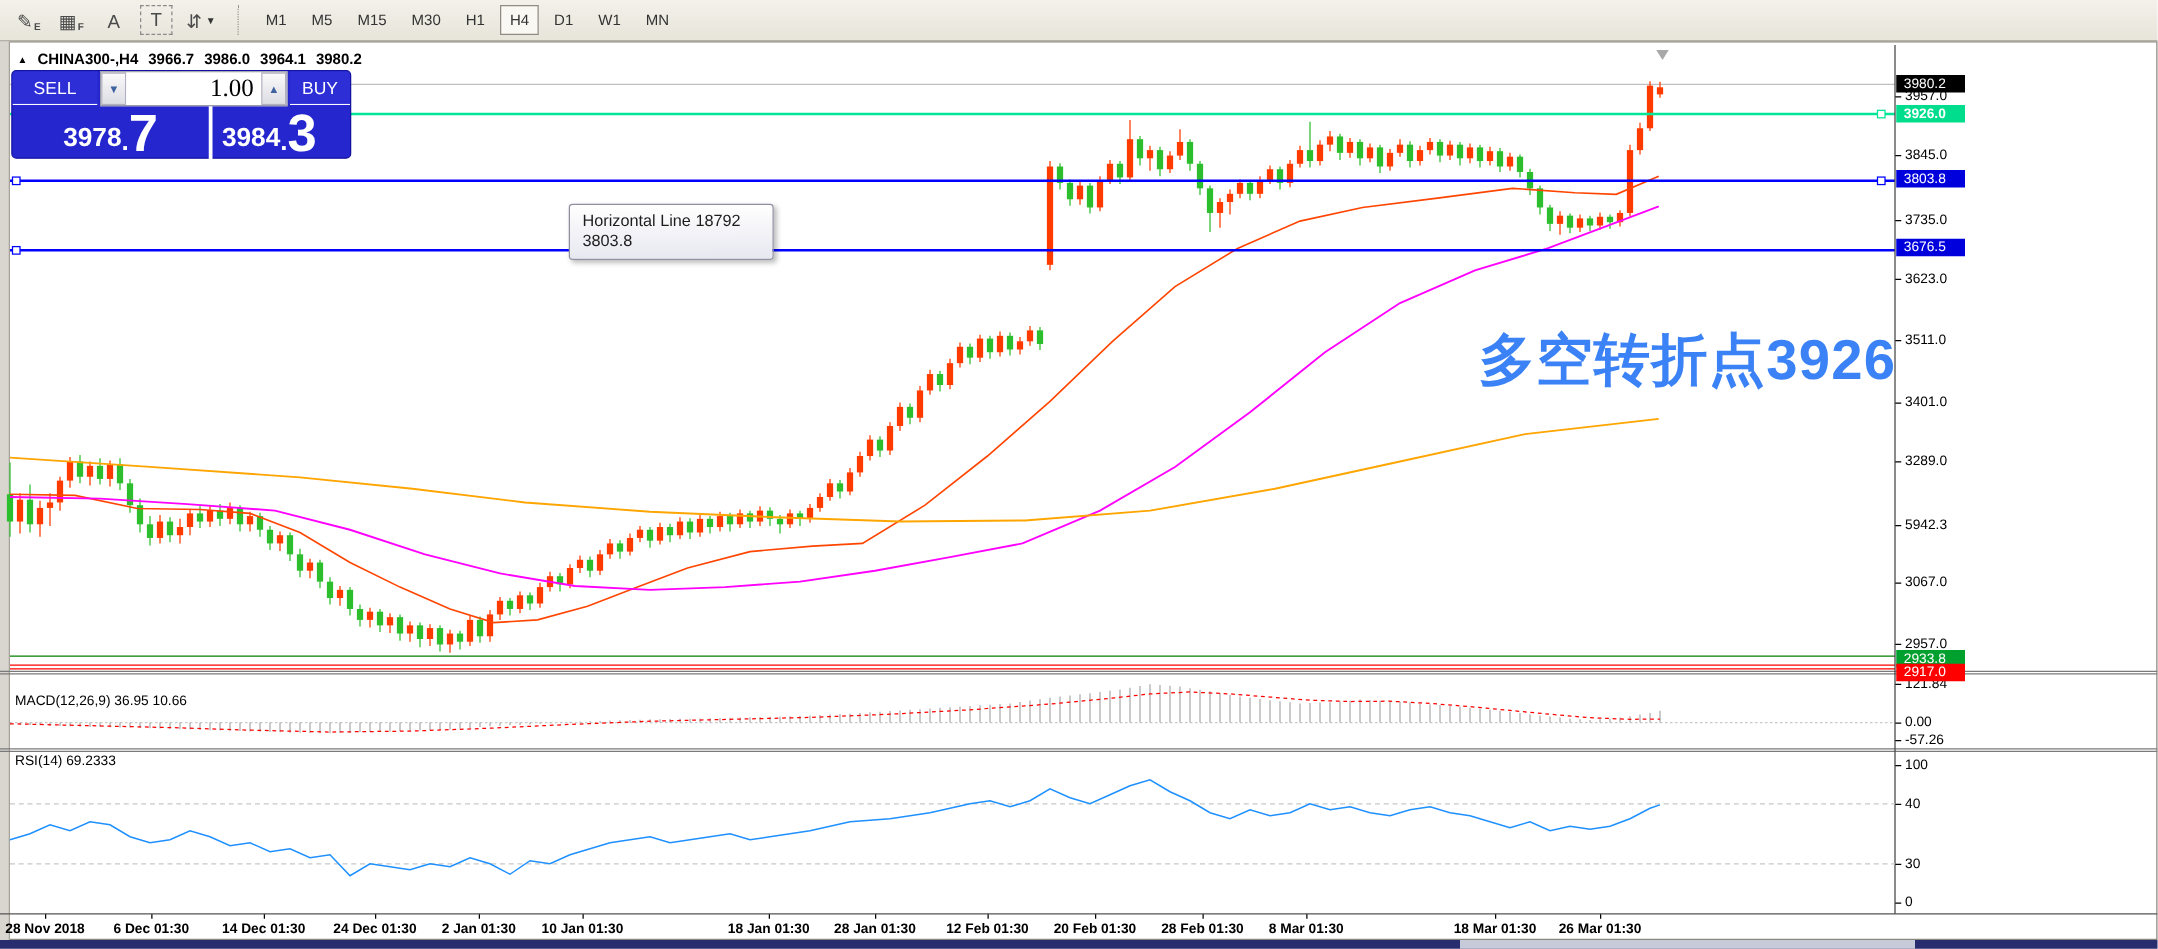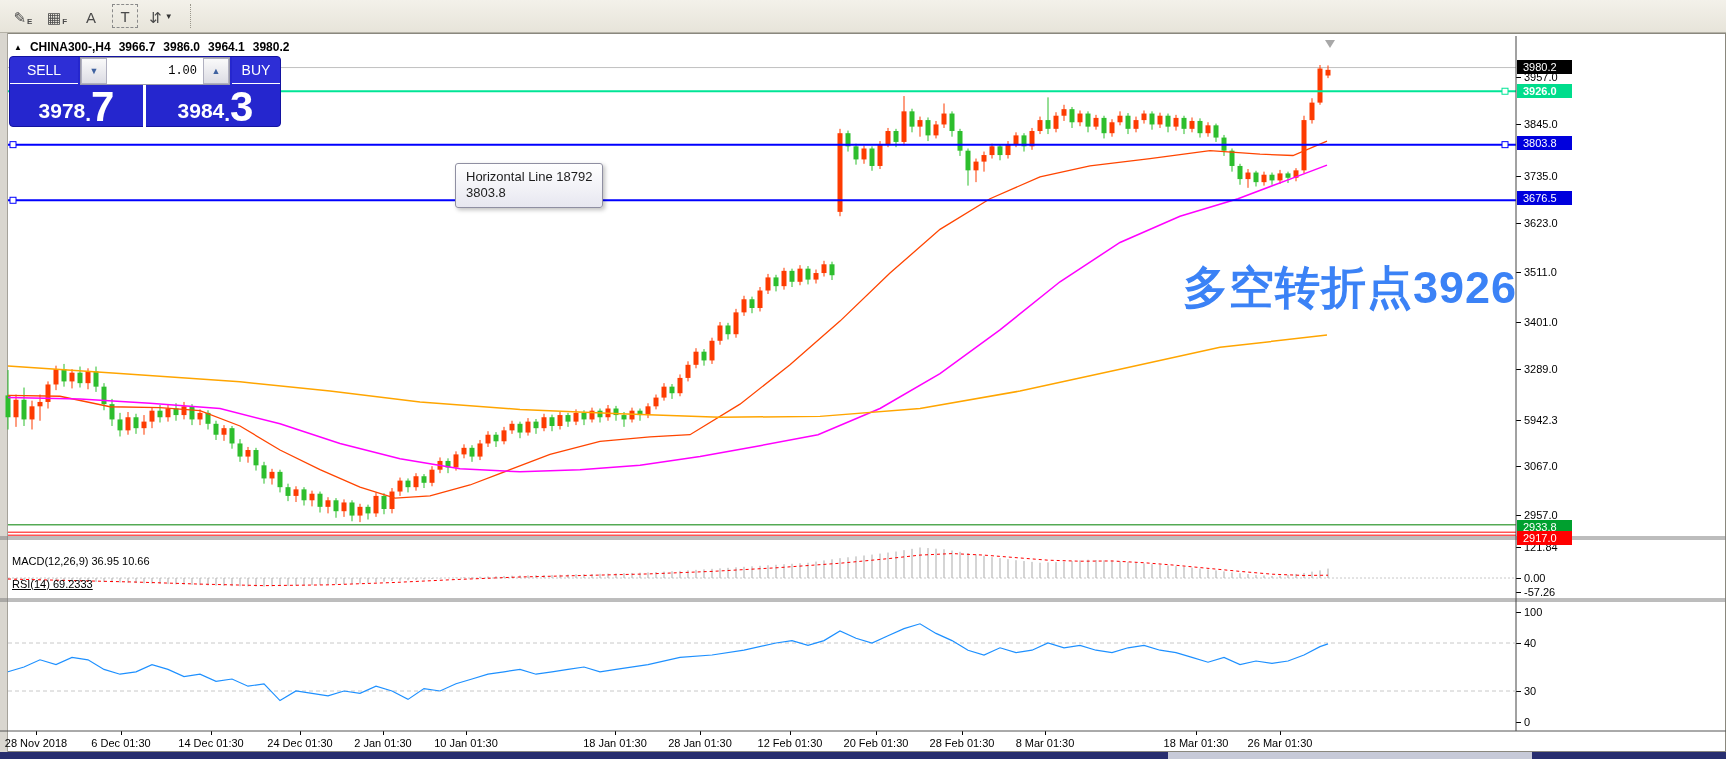--- a/index.html
+++ b/index.html
@@ -27,44 +27,44 @@
   #title-row .tri { font-size:8px; }
   #chart-svg { position:absolute; left:0; top:0; z-index:1; pointer-events:none; }
   
   .price-tick { position:absolute; left:1524px; width:70px; font-size:11px; color:#000; transform:translateY(-6px); }
   .tick-dash { position:absolute; left:1516px; width:5px; height:1px; background:#000; }
   .price-badge { position:absolute; left:1517px; width:55px; height:14px; color:#fff; font-size:11px;
     text-align:left; padding-left:6px; line-height:14px; transform:translateY(-7px); z-index:5; }
   
   .ind-label { position:absolute; left:12px; font-size:11px; color:#000; z-index:4; }
   
-  .time-label { position:absolute; top:737px; font-size:11px; color:#000; transform:translateX(-50%); white-space:nowrap; }
+  .time-label { position:absolute; top:737px; font-size:11px; color:#000; transform:translateX(-50%); white-space:nowrap;font-weight:bold; }
   .time-tick { position:absolute; top:731px; width:1px; height:4px; background:#000; }
   
   #trade-panel { position:absolute; left:9px; top:56px; width:272px; height:71px; z-index:7;
     background:#2526ce; border:1px solid #1313a0; border-radius:4px; }
   #tp-top { position:absolute; left:0; top:0; width:100%; height:28px; display:flex; }
   .side-btn { width:68px; height:27px; background:#2d2ed6; color:#fff; font-size:14px;
     display:flex; align-items:center; justify-content:center; border-bottom:1px solid #fff; border-radius:4px 0 0 0; }
   #buy-btn { border-radius:0 4px 0 0; margin-left:auto; width:48px; }
   #stepper { position:absolute; left:70px; top:0; width:150px; height:28px; display:flex;
     background:#fff; border:1px solid #9a9aa8; }
   .spin-btn { width:26px; height:100%; background:linear-gradient(#fafafa,#dcdce4);
     border:1px solid #b0b0c0; color:#3f62a0; font-size:9px; display:flex; align-items:center; justify-content:center; }
-  #vol-input { width:96px; border:none; outline:none; text-align:right; font-size:12px; padding-right:6px;
-    font-family:Liberation Mono, monospace; color:#000; }
+  #vol-input { width:108px; border:none; outline:none; text-align:right; font-size:20px; padding-right:6px;
+    font-family:Liberation Serif, serif; color:#000; }
   .price-block { position:absolute; top:28px; height:43px; color:#fff; display:flex;
     align-items:flex-end; justify-content:center; padding-bottom:2px; }
-  #sell-block { left:0; width:136px; border-right:3px solid #fff; }
+  #sell-block { left:0; width:160px; border-right:3px solid #fff; }
   #buy-block  { left:139px; width:133px; }
   .p-main { font-size:21px; font-weight:bold; line-height:30px; }
   .p-big  { font-size:42px; font-weight:bold; line-height:38px; }
   .p-dot  { font-size:21px; font-weight:bold; }
   
-  #tooltip { position:absolute; left:455px; top:163px; z-index:8; padding:5px 10px 6px 10px;
+  #tooltip { position:absolute; left:455px; top:163px; z-index:8; padding:5px 26px 6px 10px;
     background:linear-gradient(#ffffff,#e7e7f0); border:1px solid #8f8fa2; border-radius:3px;
     box-shadow:2px 2px 4px rgba(0,0,0,.25); font-size:13px; color:#1d1d1d; line-height:16px; }
   
   #annotation { position:absolute; left:1183px; top:258px; z-index:6; font-size:45px; font-weight:bold;
     letter-spacing:1px; white-space:nowrap; }
   
   #bottom-strip { position:absolute; left:0; top:752px; width:1726px; height:7px; background:#272d6e; }
   #bottom-strip-light { position:absolute; left:1168px; top:752px; width:364px; height:7px; background:#c7cad8; }
 </style>
 </head>
@@ -83,20 +83,31 @@
     <span class="glyph">A</span>
   </div>
   <div class="tool-btn" style="border:1px dashed #8a8a8a;">
     <span class="glyph">T</span>
   </div>
   <div class="tool-btn">
     <span class="glyph">⇵</span>
     <span class="caret">▼</span>
   </div>
   <div class="tb-sep"></div>
+  <div id="tf-row" style="display:flex;align-items:center;">
+      <div class="tf-btn">M1</div>
+      <div class="tf-btn">M5</div>
+      <div class="tf-btn">M15</div>
+      <div class="tf-btn">M30</div>
+      <div class="tf-btn">H1</div>
+      <div class="tf-btn tf-selected">H4</div>
+      <div class="tf-btn">D1</div>
+      <div class="tf-btn">W1</div>
+      <div class="tf-btn">MN</div>
+    </div>
 </div>
 
 <div id="chart-frame"></div>
 <svg id="chart-svg" width="1726" height="759" viewBox="0 0 1726 759">
     <line x1="8" y1="67.56160000000008" x2="1516" y2="67.56160000000008" stroke="#c0c0c0" stroke-width="1"></line>
     <g>
       <line x1="8" x2="8" y1="370.05300000000005" y2="429.48500000000007" stroke="#2dbe2d" stroke-width="1"></line>
       <rect x="5.5" y="395.39900000000006" width="5" height="21.849999999999966" fill="#2dbe2d"></rect>
       <line x1="16" x2="16" y1="394.52500000000003" y2="426.86300000000006" stroke="#fd3b01" stroke-width="1"></line>
       <rect x="13.5" y="399.76900000000006" width="5" height="17.47999999999996" fill="#fd3b01"></rect>
@@ -657,21 +668,21 @@
 </div>
 
 <div id="tooltip">
   <div>Horizontal Line 18792</div>
   <div>3803.8</div>
 </div>
 
 <div id="annotation" style="color: #3b82f6;">多空转折点3926</div>
 
 <div class="ind-label" style="top:541px;margin-top:14px;">MACD(12,26,9) 36.95 10.66</div>
-<div class="ind-label" style="top:578px;text-decoration:underline;">RSI(14) 69.2333</div>
+<div class="ind-label" style="top:603px;">RSI(14) 69.2333</div>
 
 <div id="price-axis">
     <div class="tick-dash" style="top: 77px;"></div>
     <div class="price-tick" style="top: 77px;">3957.0</div>
     <div class="tick-dash" style="top: 124px;"></div>
     <div class="price-tick" style="top: 124px;">3845.0</div>
     <div class="tick-dash" style="top: 176px;"></div>
     <div class="price-tick" style="top: 176px;">3735.0</div>
     <div class="tick-dash" style="top: 223px;"></div>
     <div class="price-tick" style="top: 223px;">3623.0</div>

